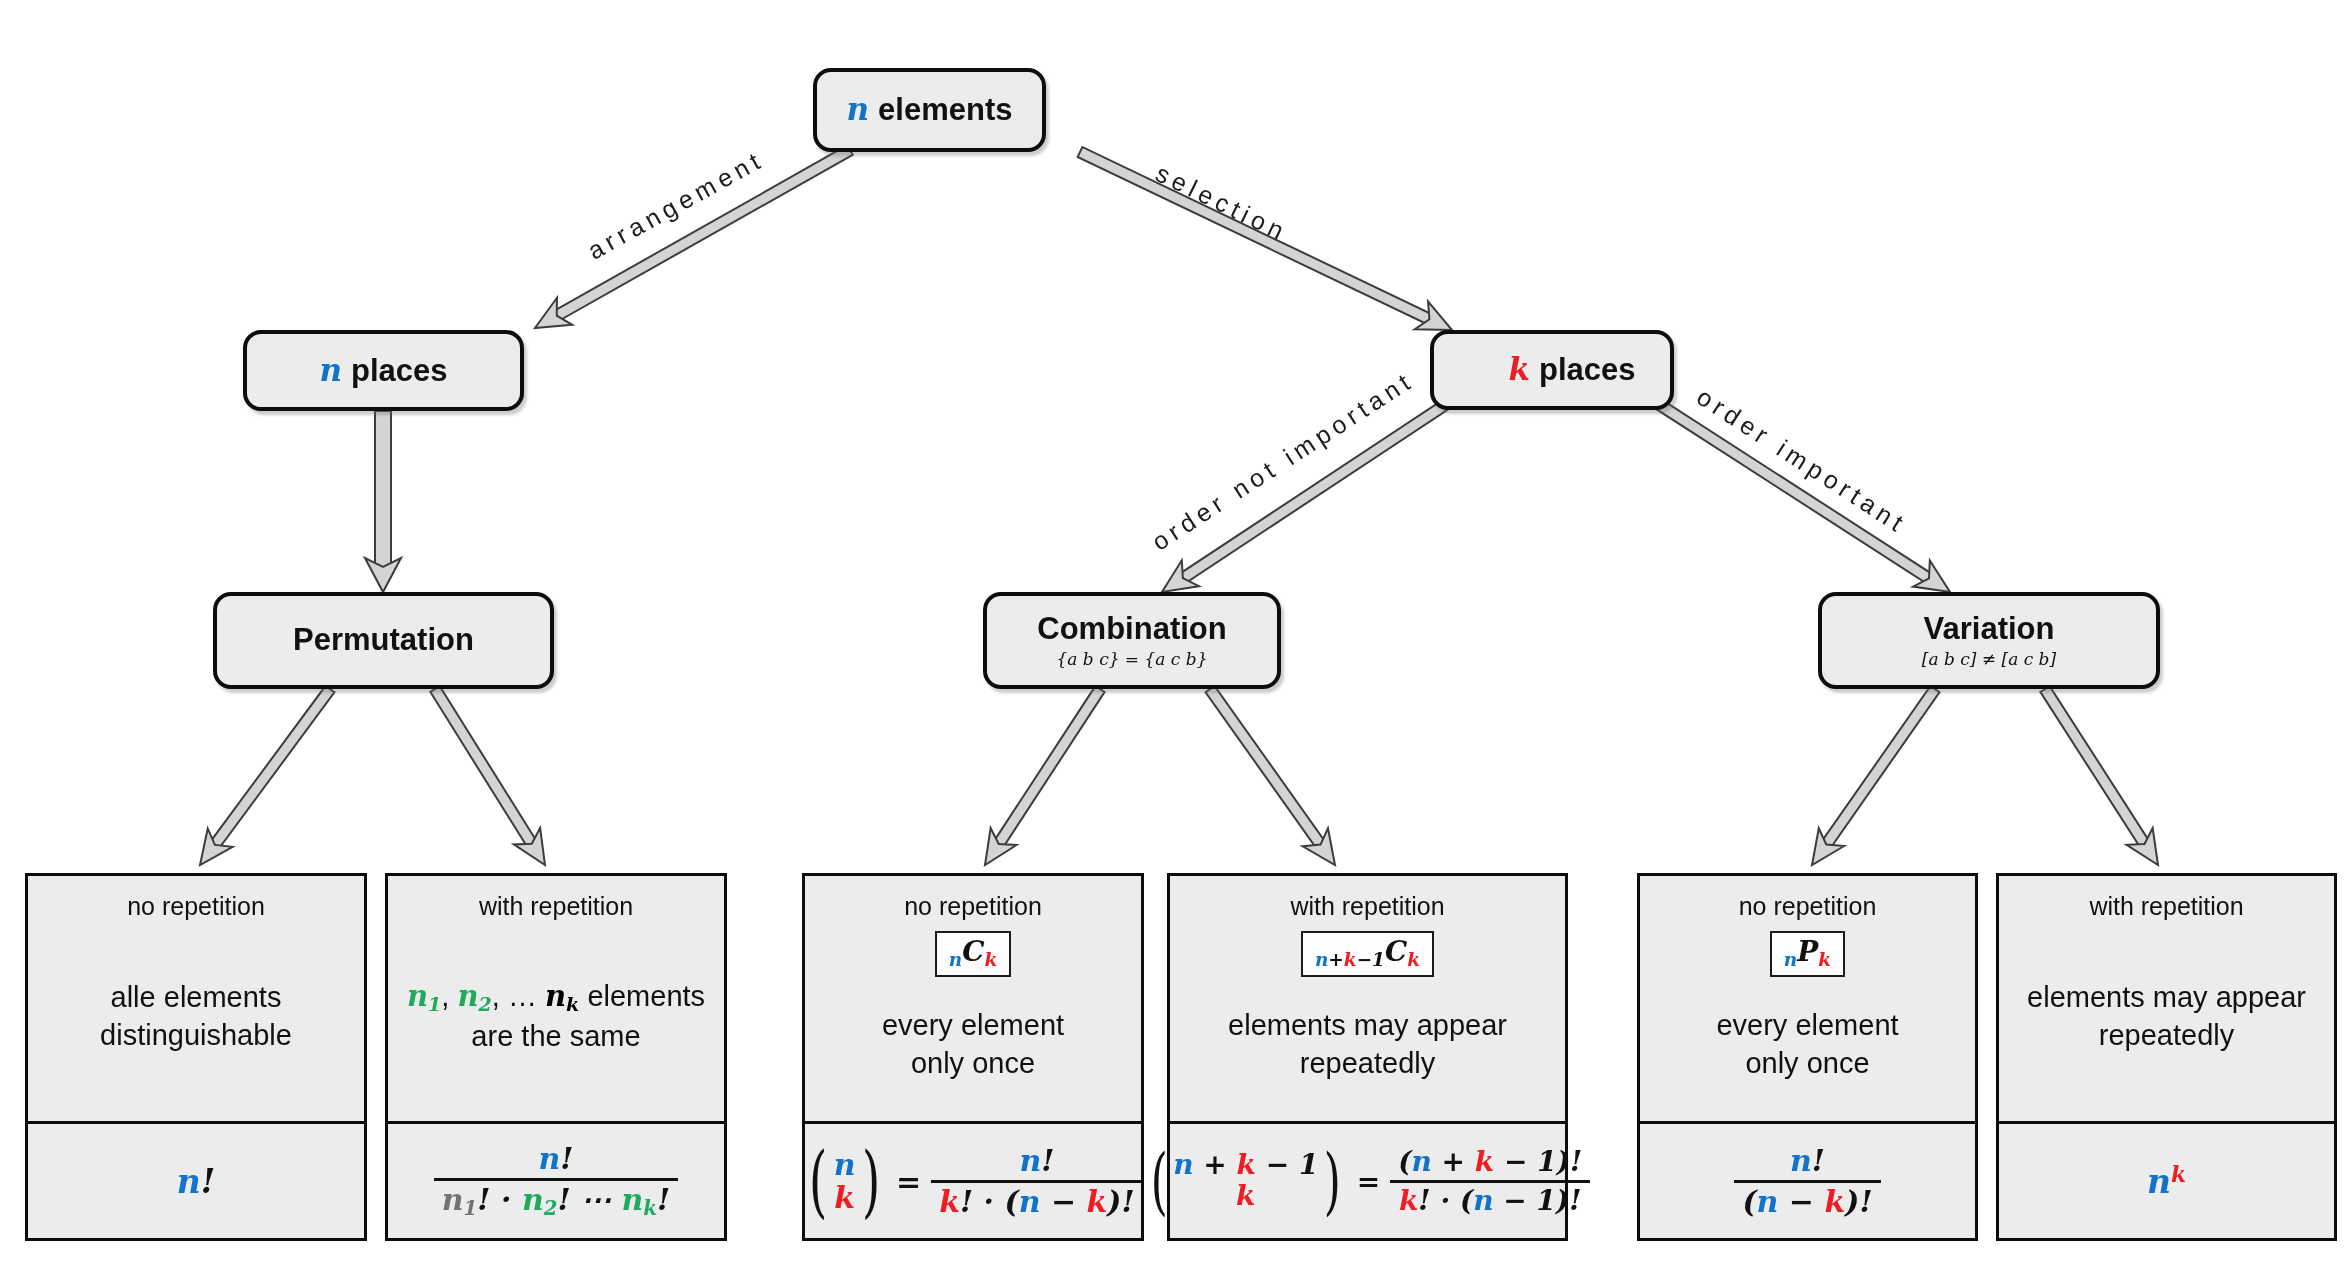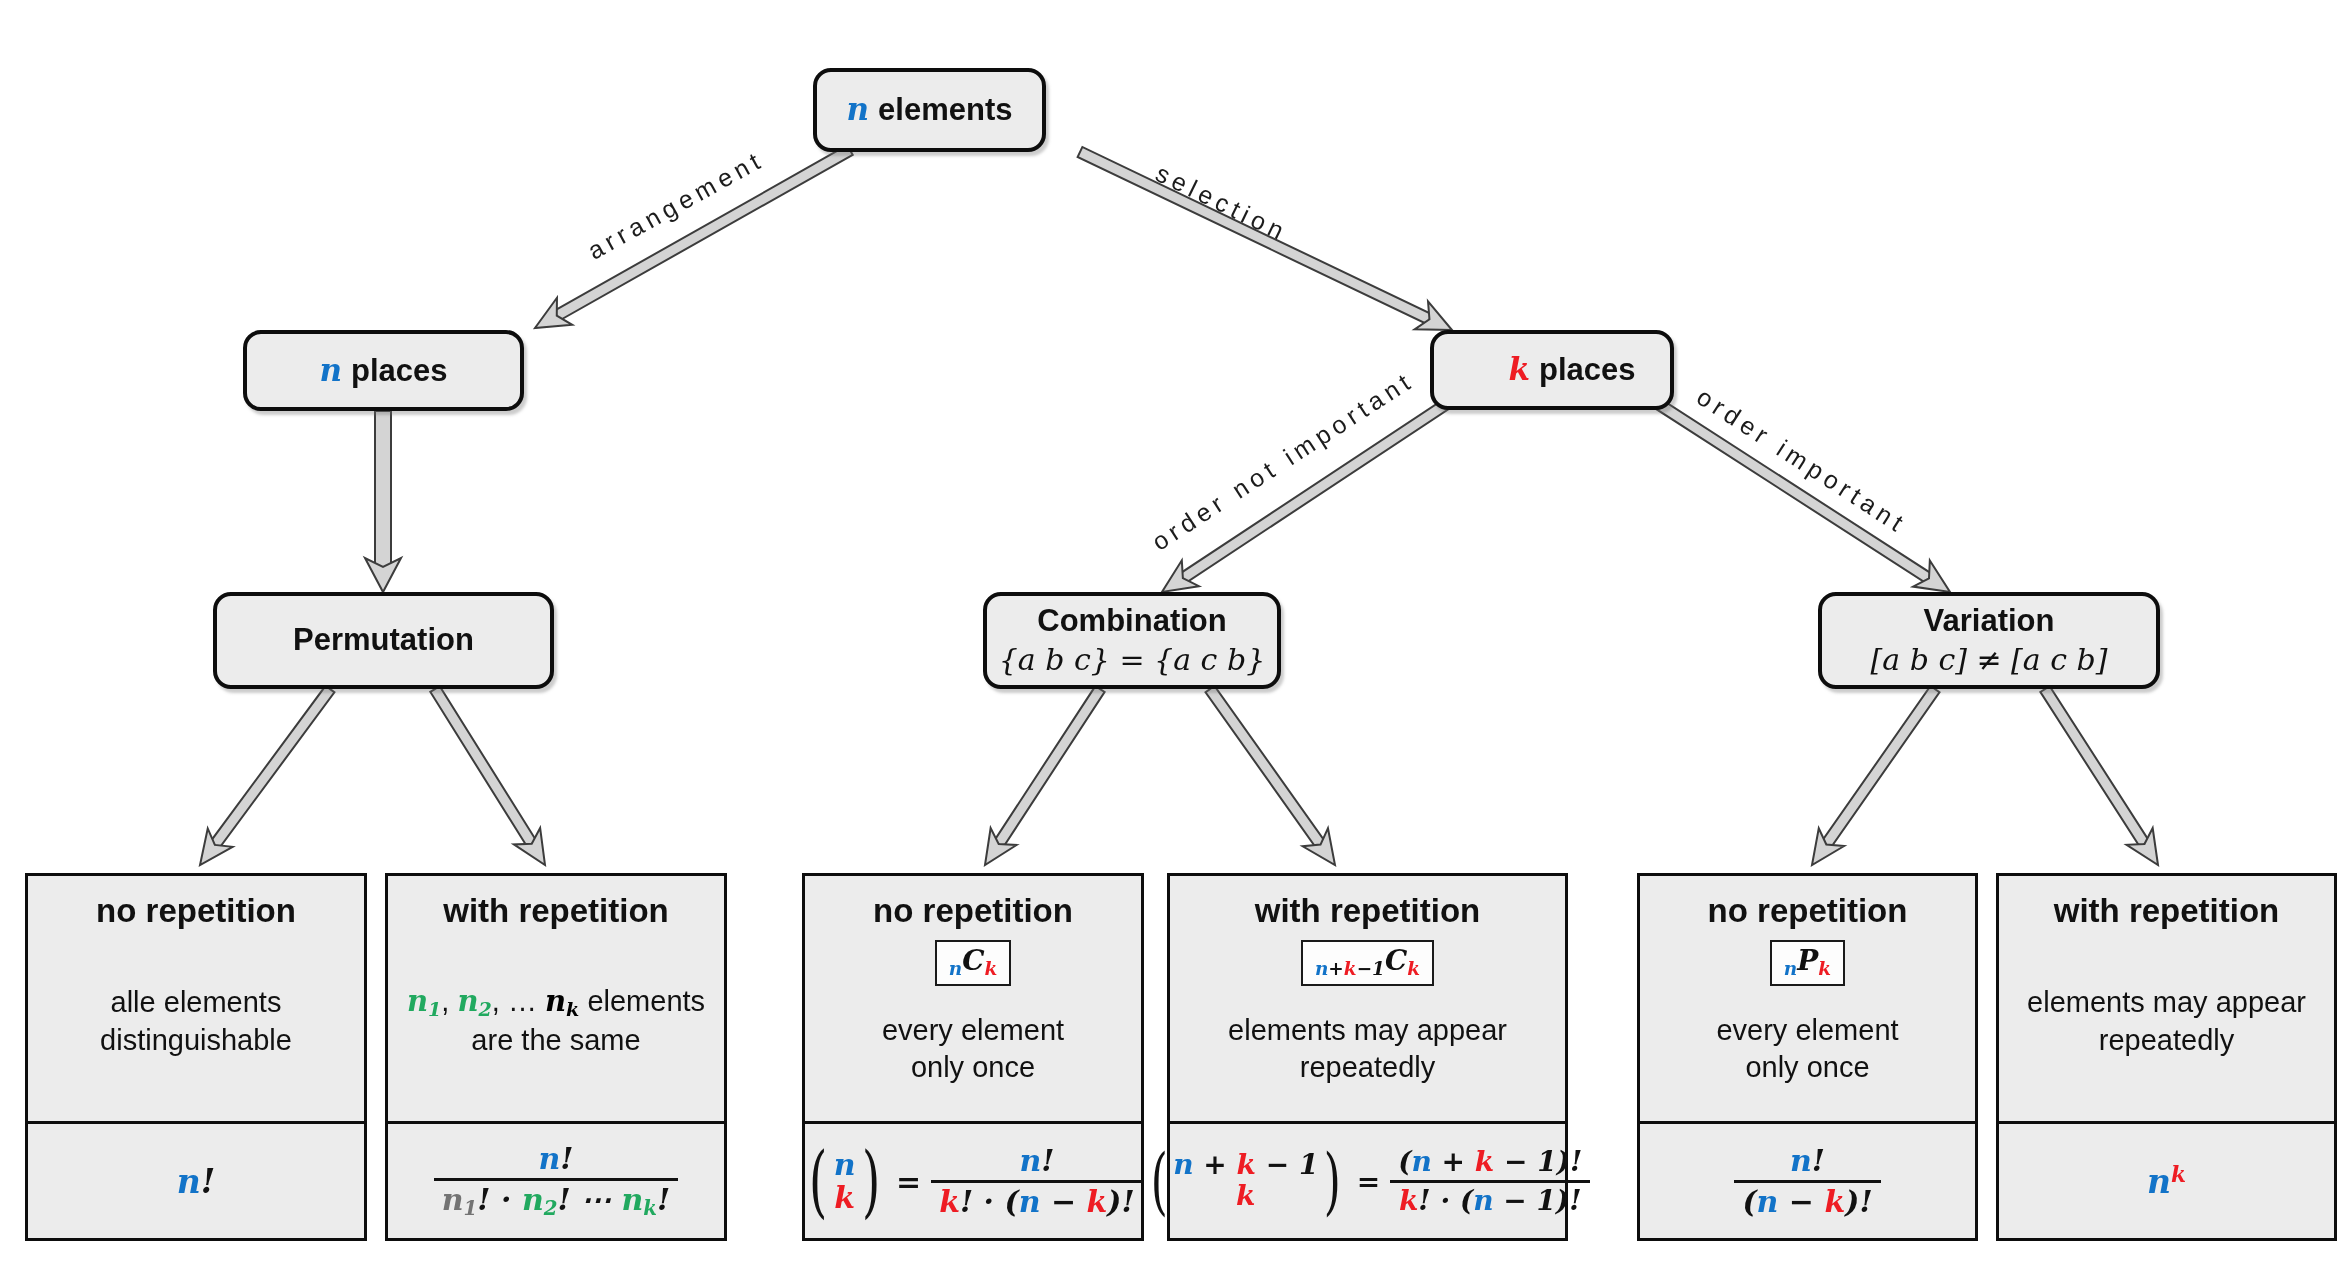--- a/index.html
+++ b/index.html
@@ -5,37 +5,37 @@
   html,body{margin:0;padding:0;background:#ffffff;}
   body{font-family:"Liberation Sans", sans-serif;color:#111;}
   #canvas{position:relative;width:2349px;height:1281px;background:#fff;overflow:hidden;}
   #edges{position:absolute;left:0;top:0;z-index:0;}
 
   
   .node{position:absolute;z-index:2;background:#ececec;border:4px solid #0d0d0d;border-radius:18px;
         display:flex;flex-direction:column;align-items:center;justify-content:center;
         box-shadow:3px 4px 3px rgba(110,110,110,.35);box-sizing:border-box;}
   .node .title{font-weight:bold;font-size:31px;line-height:1.1;white-space:nowrap;}
-  .node .note{font-family:"DejaVu Serif", serif;font-style:italic;font-size:30px;margin-top:3px;white-space:nowrap;}
+  .node .note{font-family:"DejaVu Serif", serif;font-style:italic;font-size:17px;margin-top:3px;white-space:nowrap;}
 
   .math{font-family:"DejaVu Serif", serif;font-style:italic;font-weight:bold;}
   .var{margin-right:9px;}
   sub,sup{font-size:0.66em;}
   sub{vertical-align:-0.25em;}
   sup{vertical-align:0.5em;}
 
   
   .edge-label{position:absolute;z-index:3;font-size:25px;letter-spacing:5px;color:#1c1c1c;white-space:nowrap;}
 
   
   .leaf{position:absolute;z-index:2;top:873px;height:368px;background:#ececec;border:3px solid #0d0d0d;
         box-sizing:border-box;display:flex;flex-direction:column;}
   .leaf .upper{height:245px;box-sizing:border-box;display:flex;flex-direction:column;align-items:center;padding-top:16px;}
   .leaf .lower{flex:1;border-top:3px solid #0d0d0d;display:flex;align-items:center;justify-content:center;}
-  .leaf .header{font-weight:bold;font-size:33px;white-space:nowrap;}
+  .leaf .header{font-weight:normal;font-size:25px;white-space:nowrap;}
   .leaf .badge{margin-top:10px;background:#fdfdfd;border:2px solid #1a1a1a;padding:2px 12px 4px;font-size:28px;line-height:1.2;}
   .leaf .desc{margin:auto 0;padding-bottom:8px;font-size:29px;line-height:1.3;text-align:center;}
 
   
   .formula-row{display:flex;align-items:center;justify-content:center;font-size:30px;color:#111;}
   .formula-row.big{font-size:33px;}
   .formula-row.compact{font-size:28px;}
   .frac{display:inline-flex;flex-direction:column;vertical-align:middle;}
   .frac .num,.frac .den{text-align:center;padding:1px 8px;line-height:1.2;white-space:nowrap;}
   .frac .bar{height:3px;background:#111;}

